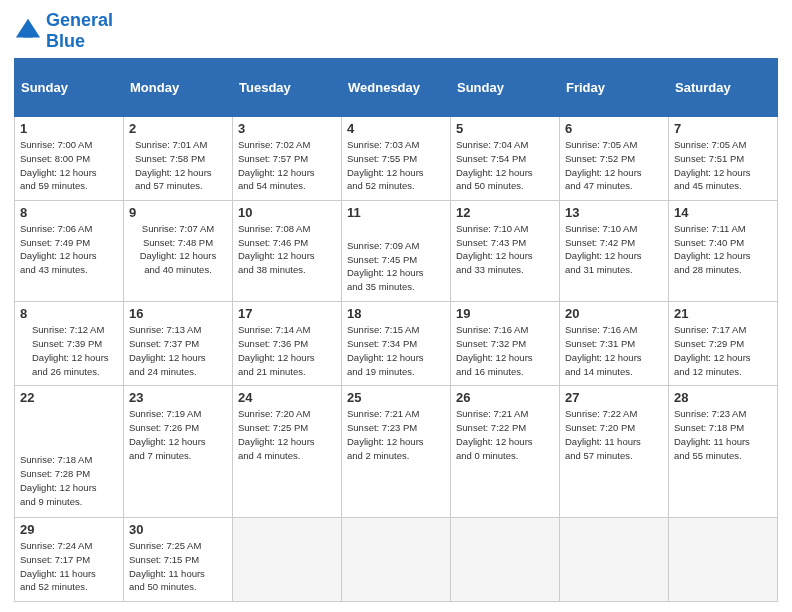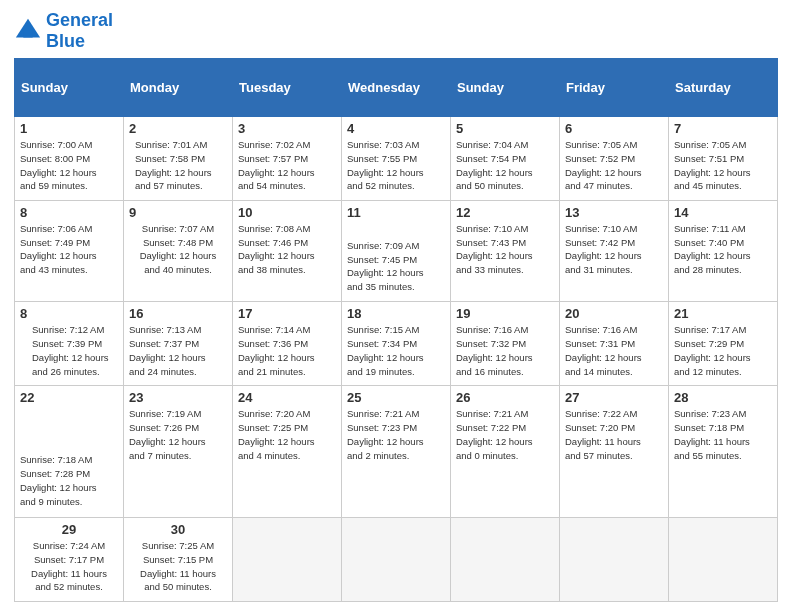--- a/index.html
+++ b/index.html
@@ -72,21 +72,20 @@
       font-size: 10px;
       color: #333;
       background: #fff;
       height: 80px;
     }
     .calendar td.empty {
       background: #f5f5f5;
     }
     .calendar tr:last-child td {
       height: 72px;
-      text-align: center;
     }
     .day-num {
       font-size: 13px;
       font-weight: bold;
       display: block;
       margin-bottom: 2px;
     }
     .day-info {
       font-size: 9.5px;
       line-height: 1.45;

